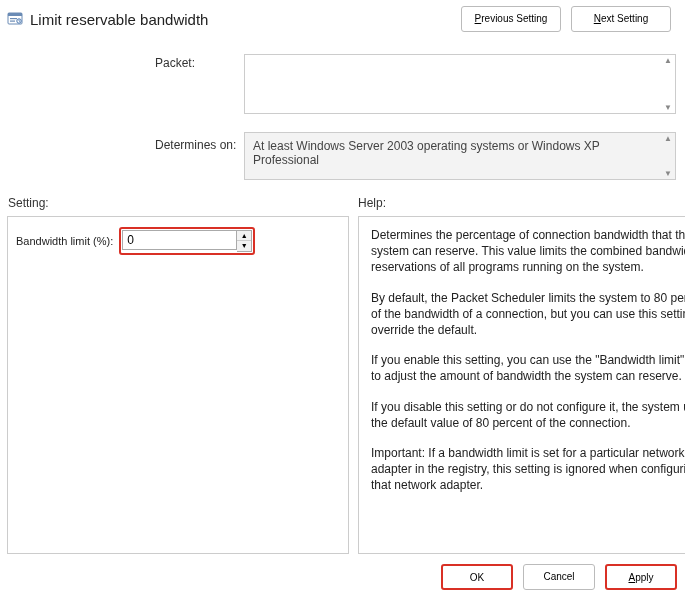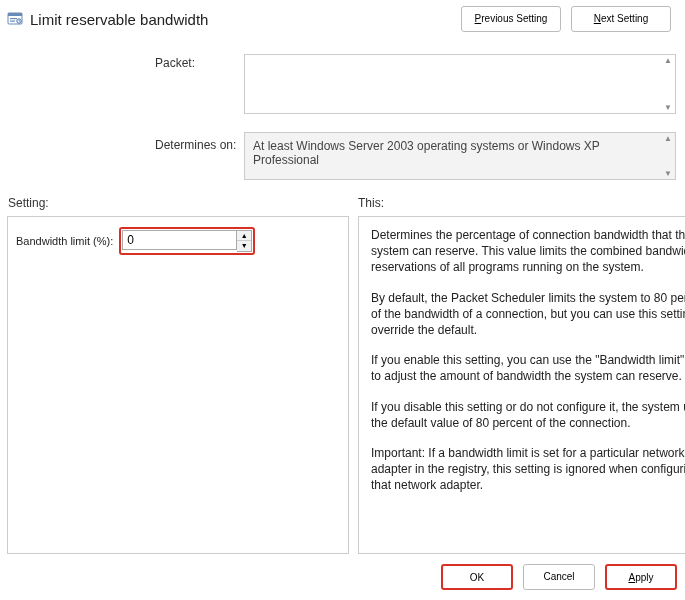--- a/index.html
+++ b/index.html
@@ -200,21 +200,21 @@
 </div>
 
 <span class="lbl supported-lbl">Determines on:</span>
 <textarea class="supported-box" readonly="" style="">At least Windows Server 2003 operating systems or Windows XP Professional</textarea>
 <div class="ta-updown" style="left:664px; top:134px; height:44px;">
   <span>▲</span>
       <span>▼</span>
 </div>
 
 <span class="lbl options-hdr">Setting:</span>
-<span class="lbl help-hdr">This:</span>
+<span class="lbl help-hdr">Help:</span>
 
 <div class="panel options-panel">
   <div class="bw-row">
     <span class="bw-label">Bandwidth limit (%):</span>
     <span class="spinbox">
       <input type="text" value="0" style="">
       <span class="spinbtns">
         <button>▲</button>
         <button>▼</button>
       </span>

